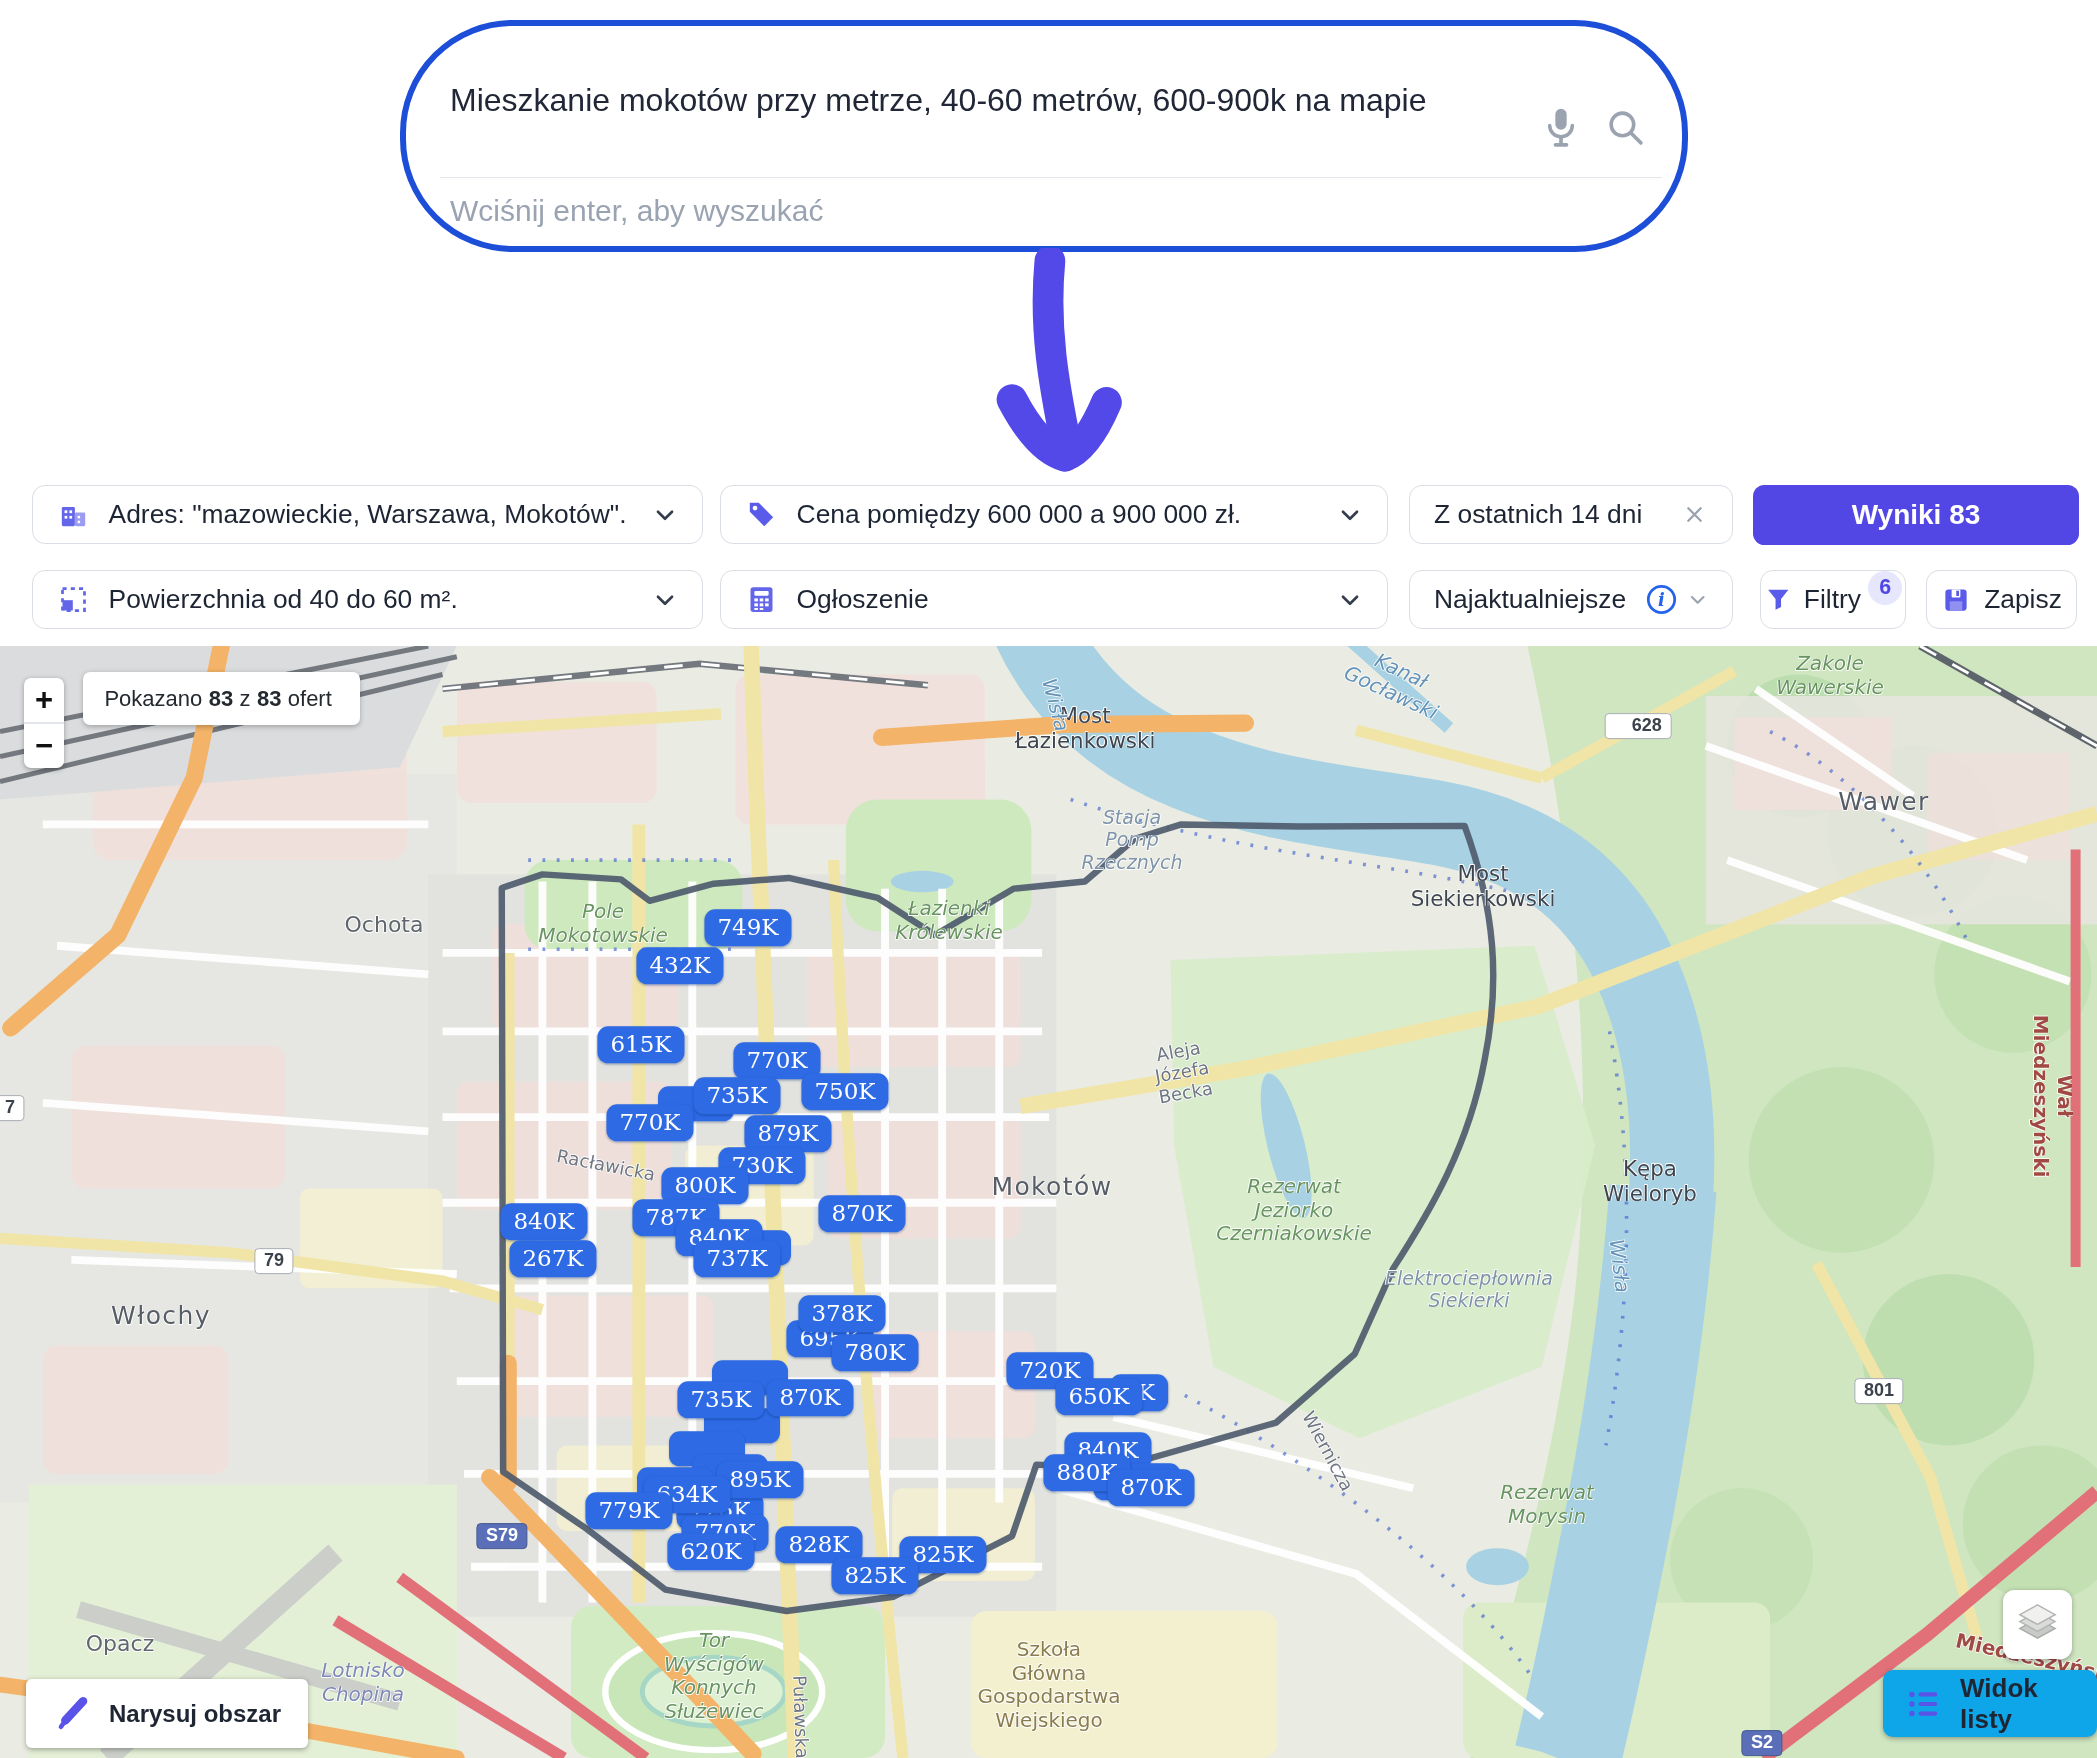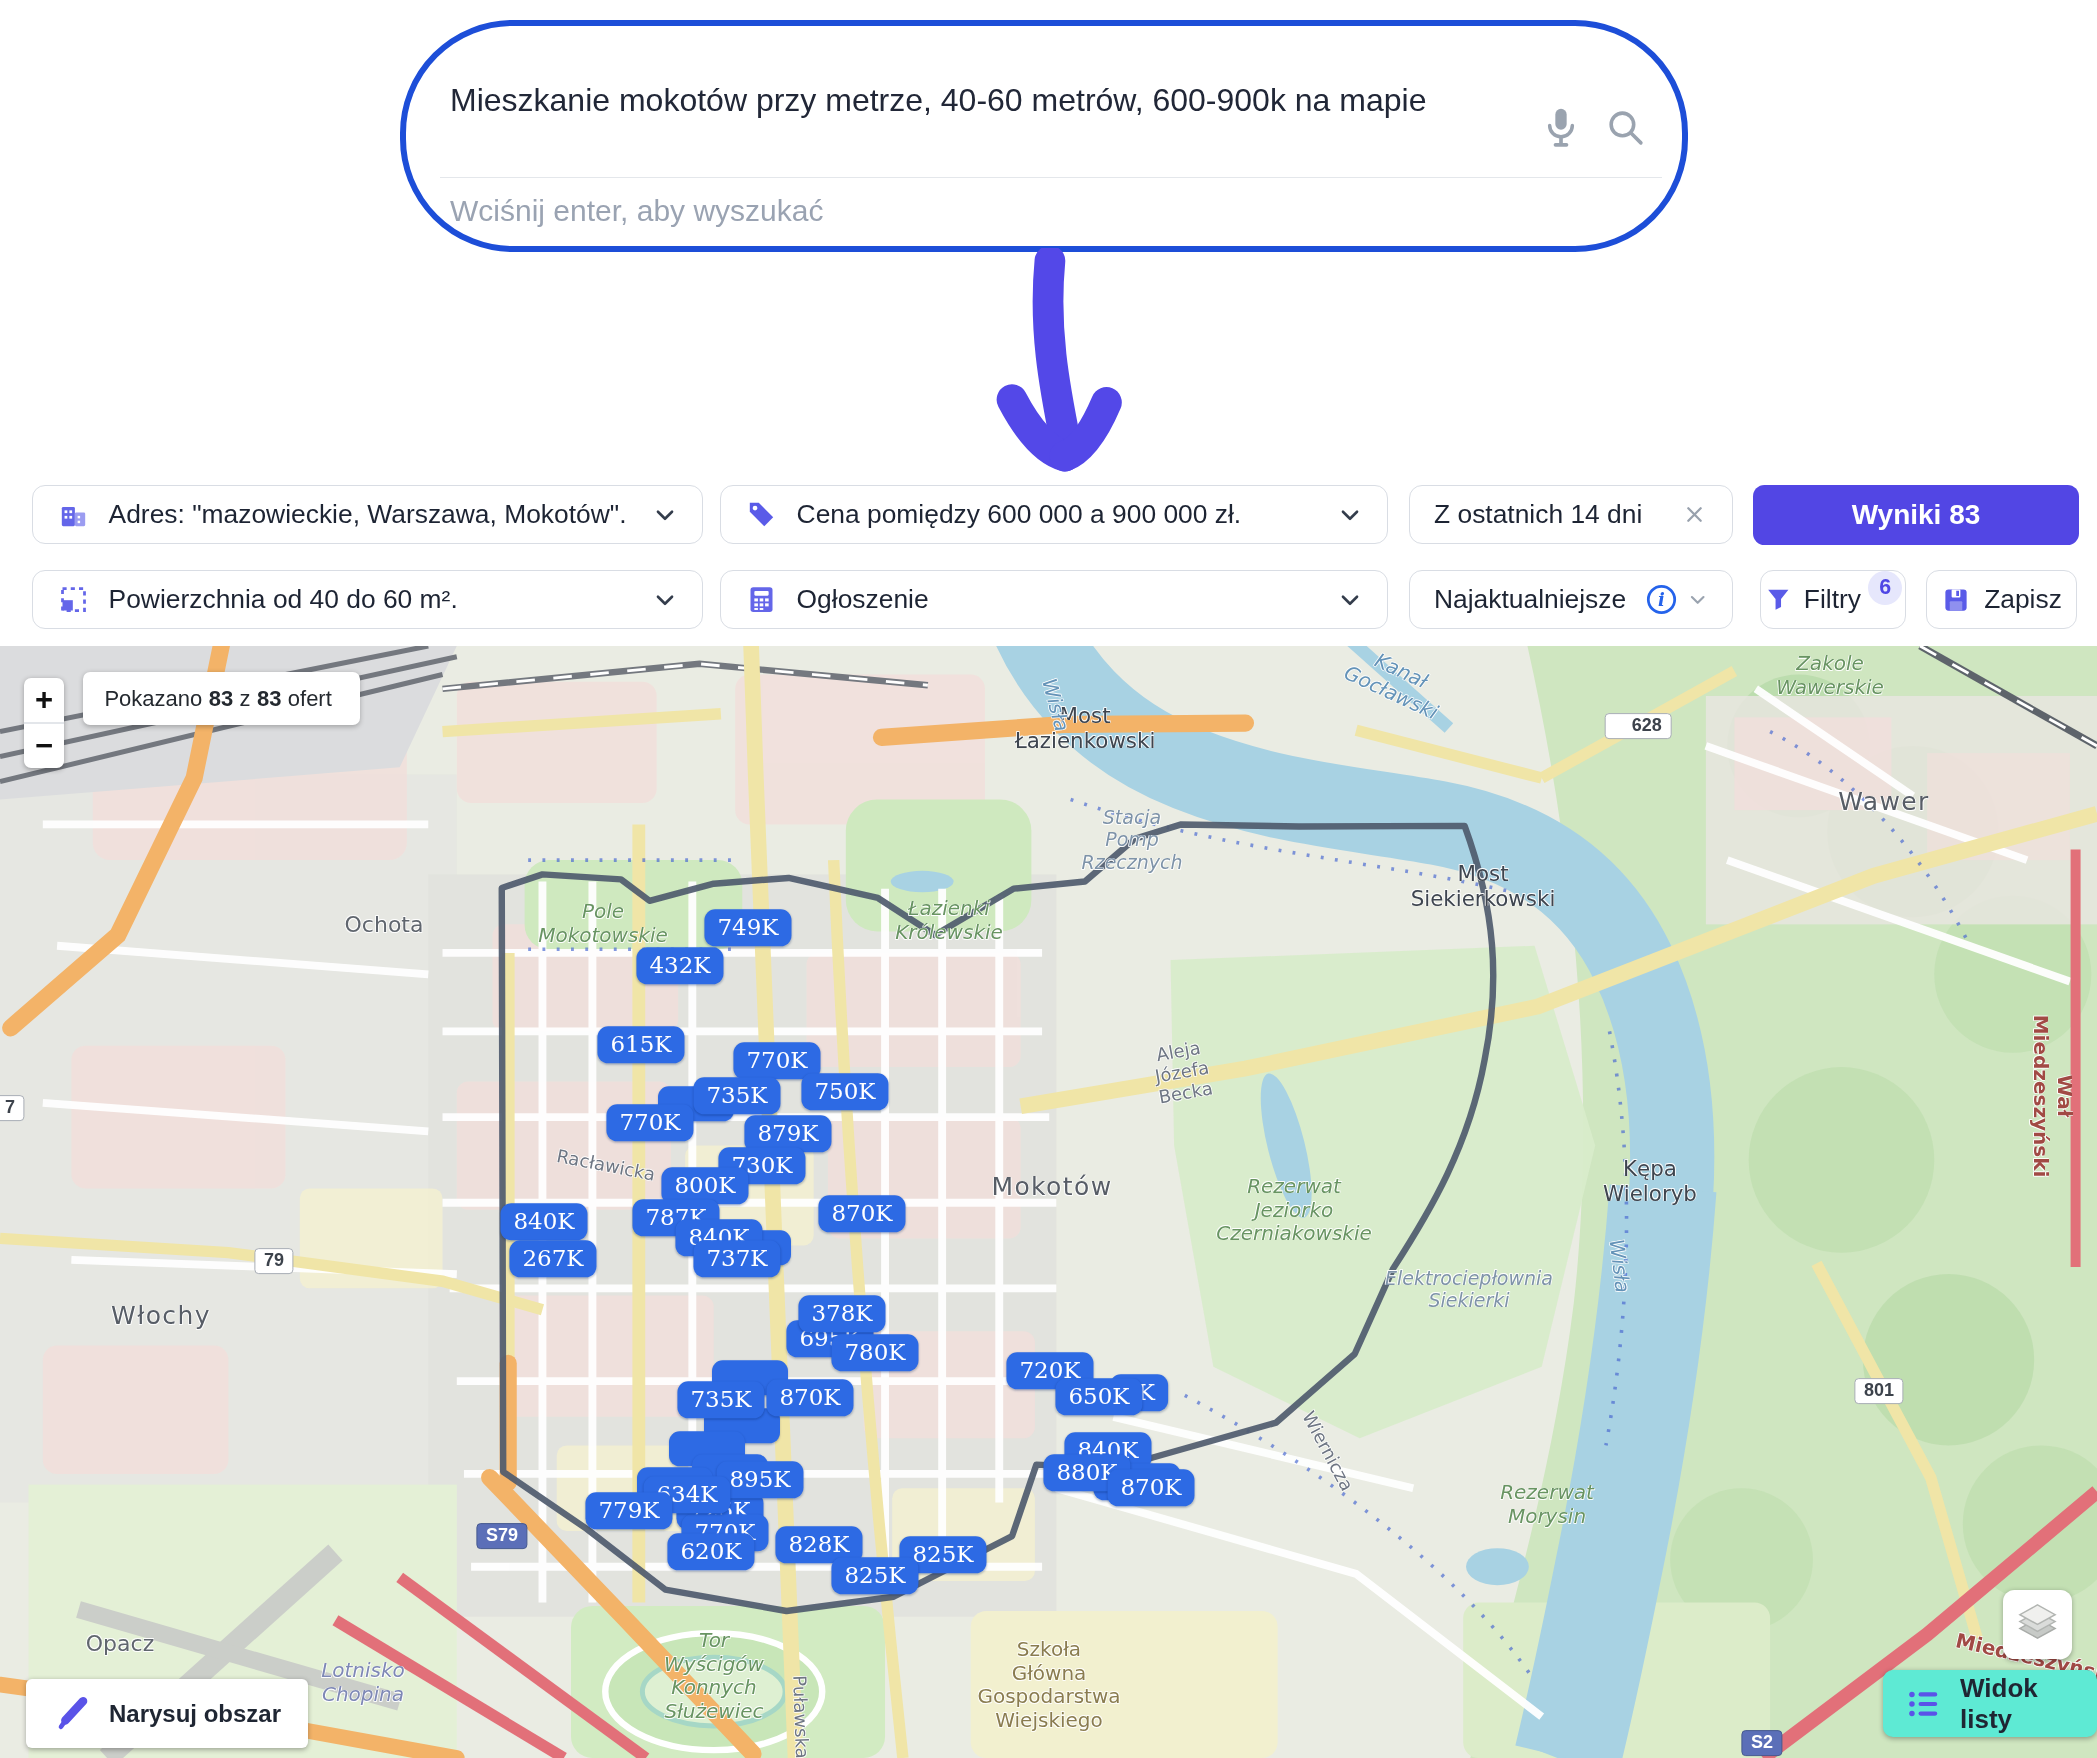--- a/index.html
+++ b/index.html
@@ -62,21 +62,21 @@
   .zoomctl{position:absolute;left:24px;top:32px;width:40px;height:90px;background:#fff;border-radius:7.1px;box-shadow:0 1.4px 5.7px rgba(0,0,0,.3);display:flex;flex-direction:column;}
   .zoomctl .zbtn{flex:1;display:flex;align-items:center;justify-content:center;font-size:31px;font-weight:600;color:#111;cursor:pointer;}
   .zoomctl .zdiv{height:1.4px;background:#e3e6ea;}
   .banner{position:absolute;left:83px;top:26.4px;height:53px;background:#fff;border-radius:7.1px;box-shadow:0 1.4px 5.7px rgba(0,0,0,.25);display:flex;align-items:center;padding:0 21.4px;font-size:22px;color:#24292f;white-space:nowrap;}
   .banner span{margin-right:6.4px;}
   .banner .b{font-weight:700;}
   .drawbtn{position:absolute;left:26.4px;top:1033px;height:67px;background:#fff;border-radius:6px;box-shadow:0 1.4px 5.7px rgba(0,0,0,.3);display:flex;align-items:center;padding:1px 27px;font-size:24px;font-weight:600;color:#1f2633;cursor:pointer;}
   .drawbtn svg{width:37px;height:37px;margin-right:18.6px;}
   .layersbtn{position:absolute;left:2003px;top:944px;width:69px;height:69px;background:#fff;border-radius:11.4px;box-shadow:0 1.4px 5.7px rgba(0,0,0,.3);display:flex;align-items:center;justify-content:center;cursor:pointer;}
   .layersbtn svg{width:47px;height:47px;}
-  .listbtn{position:absolute;left:1883px;top:1024px;height:67px;background:#5eead4;border-radius:10px;box-shadow:0 1.4px 5.7px rgba(0,0,0,.3);display:flex;align-items:center;padding:0 24px;font-size:26px;font-weight:600;color:#1f2633;cursor:pointer;}
+  .listbtn{position:absolute;left:1883px;top:1024px;height:67px;background:#0ea5e9;border-radius:10px;box-shadow:0 1.4px 5.7px rgba(0,0,0,.3);display:flex;align-items:center;padding:0 24px;font-size:26px;font-weight:600;color:#1f2633;cursor:pointer;}
   .listbtn svg{width:40px;height:40px;margin-right:20px;}
 </style>
 </head>
 <body>
 
 <div class="page">
 
   <div class="search-pill">
     <div class="search-query">Mieszkanie mokotów przy metrze, 40-60 metrów, 600-900k na mapie</div>
     <svg class="mic-icon" viewBox="0 0 24 26">

